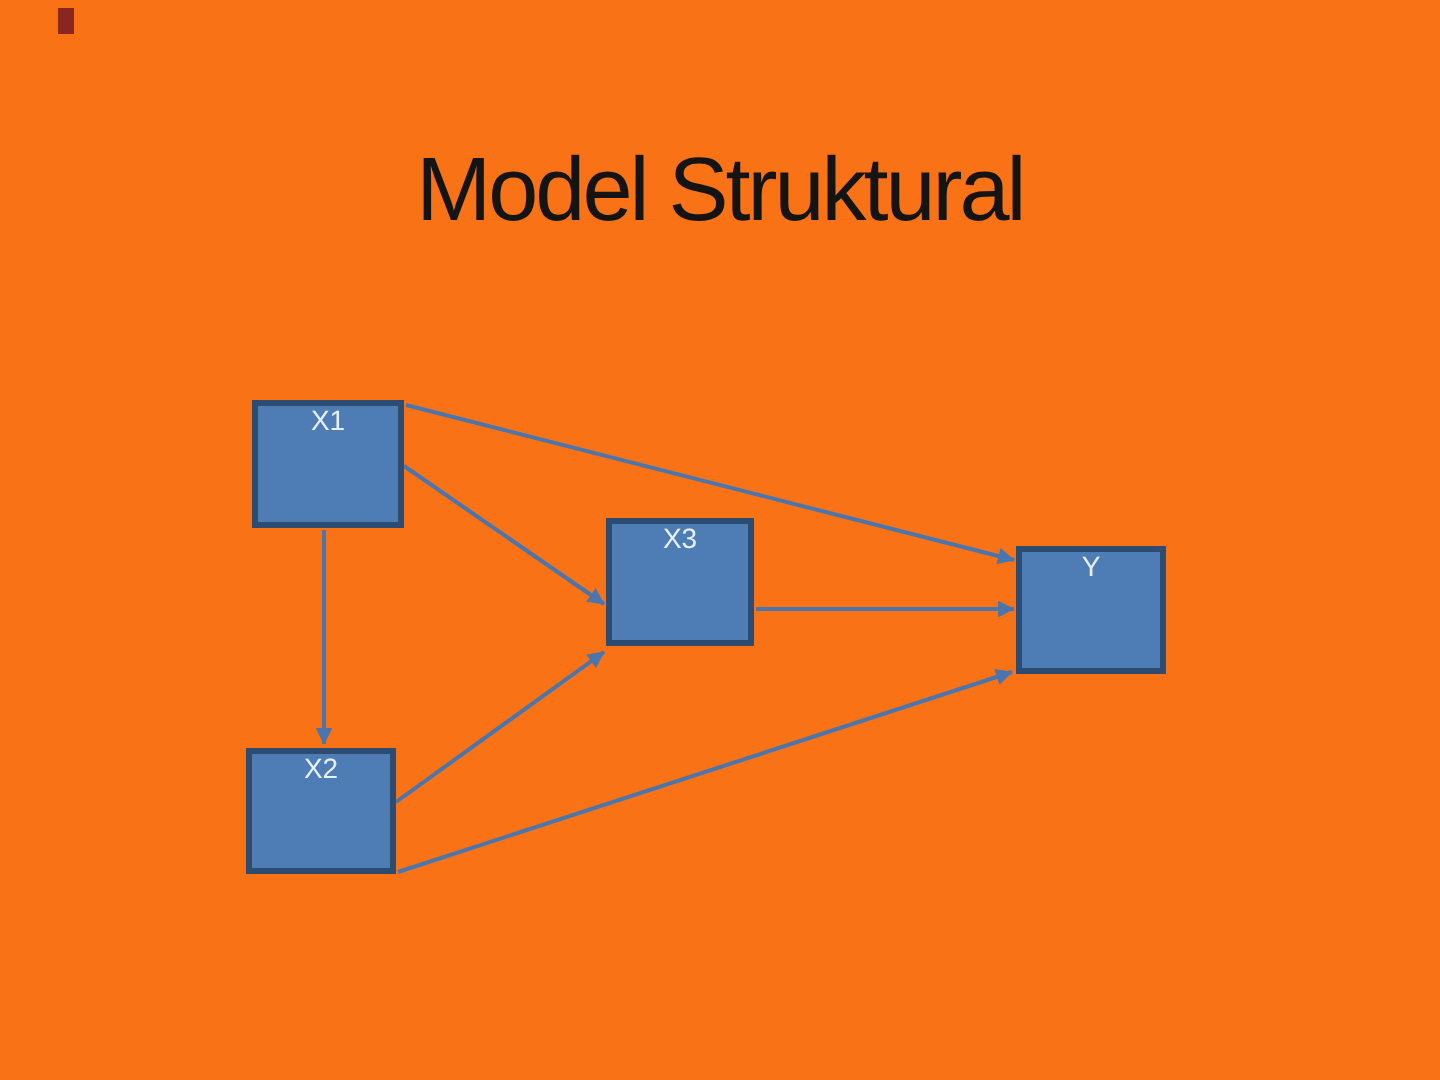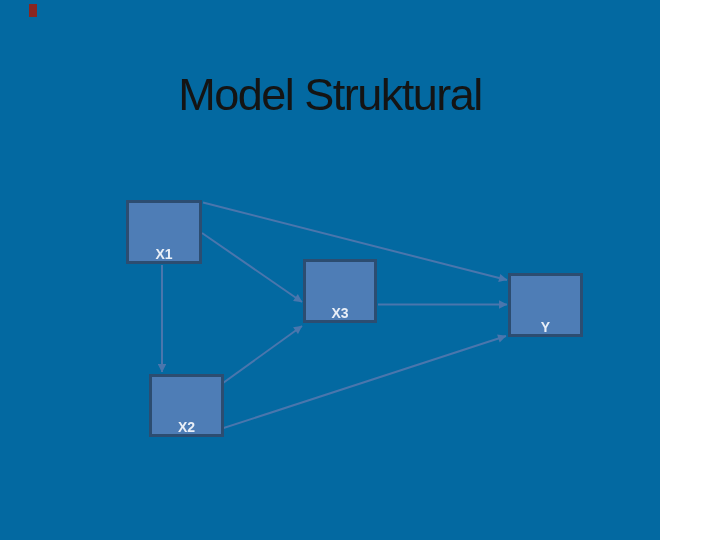--- a/index.html
+++ b/index.html
@@ -3,23 +3,23 @@
 <meta charset="utf-8">
 <style>
   html, body {
     margin: 0;
     padding: 0;
     background: #ffffff;
     font-family: "Liberation Sans", "DejaVu Sans", sans-serif;
   }
   .slide {
     position: relative;
-    width: 660px;
+    width: 720px;
     height: 540px;
-    background: #0369a1;
+    background: #f97316;
     overflow: hidden;
   }
   .corner-mark {
     position: absolute;
     left: 29px;
     top: 4px;
     width: 8px;
     height: 13px;
   }
   .slide-title {
@@ -41,23 +41,22 @@
     top: 0;
     width: 720px;
     height: 540px;
   }
   .node {
     position: absolute;
     box-sizing: border-box;
     border: 3px solid var(--node-border, #2c4d71);
     background: var(--node-fill, #4e7db6);
     display: flex;
-    align-items: flex-end;
+    align-items: flex-start;
     justify-content: center;
-    font-weight: bold;
   }
   .node-label {
     color: var(--label-color, #e9eff7);
     font-size: 14px;
     line-height: 14px;
   }
 </style>
 </head>
 <body>
 
@@ -80,21 +79,21 @@
         <line x1="198" y1="401" x2="302" y2="326" stroke="#4a76ad" stroke-width="2" marker-end="url(#arrowhead)"></line>
         <line x1="378" y1="304.5" x2="507" y2="304.5" stroke="#4a76ad" stroke-width="2" marker-end="url(#arrowhead)"></line>
         <line x1="199" y1="436" x2="506" y2="336" stroke="#4a76ad" stroke-width="2" marker-end="url(#arrowhead)"></line>
       </g>
   </svg>
 
   <div id="nodes-layer">
       <div class="node" style="left: 126px; top: 200px; width: 76px; height: 64px;">
         <span class="node-label">X1</span>
       </div>
-      <div class="node" style="left: 123px; top: 374px; width: 75px; height: 63px; margin-left: 26px;">
+      <div class="node" style="left: 123px; top: 374px; width: 75px; height: 63px;">
         <span class="node-label">X2</span>
       </div>
       <div class="node" style="left: 303px; top: 259px; width: 74px; height: 64px;">
         <span class="node-label">X3</span>
       </div>
       <div class="node" style="left: 508px; top: 273px; width: 75px; height: 64px;">
         <span class="node-label">Y</span>
       </div>
     </div>
 

